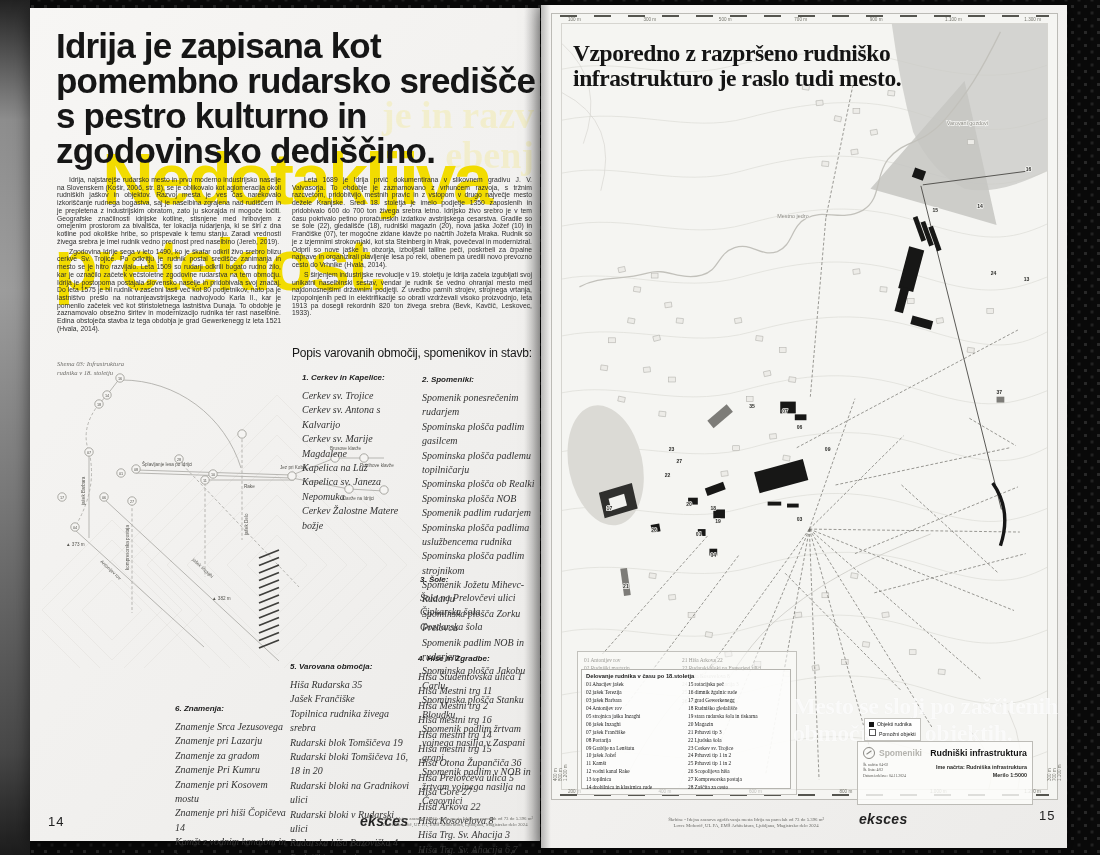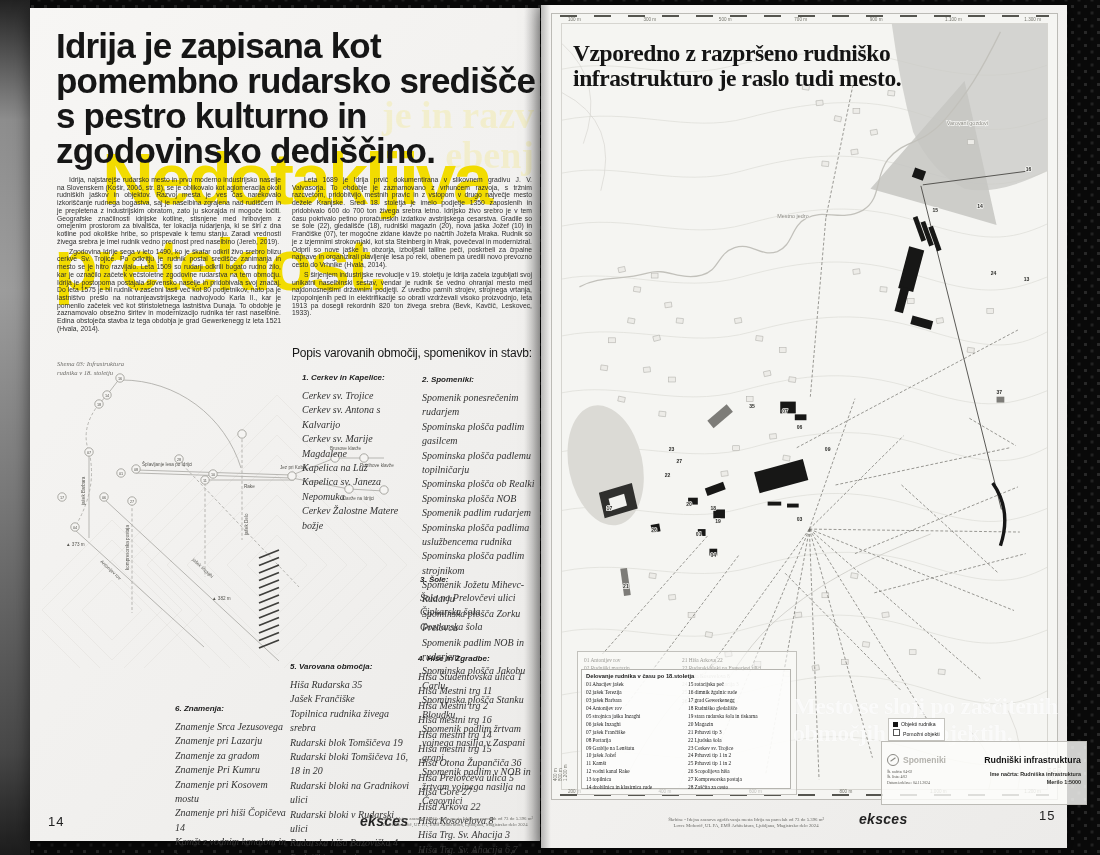--- a/index.html
+++ b/index.html
@@ -77,22 +77,22 @@
   .legend-ops{position:absolute;left:36px;top:646px;width:218px;height:142px;z-index:5;
     background:rgba(250,250,247,.55);border:1px solid #c2c1bc;}
   .ops-ghost{position:absolute;font-size:5.4px;line-height:1.5;color:#8b8a85;opacity:.85;}
   .ops-ghost-l{left:6px;top:4px;width:110px;}
   .ops-ghost-r{left:104px;top:4px;width:130px;}
   .ops-box{position:absolute;left:3px;top:17px;width:210px;height:120px;
     background:rgba(253,253,251,.85);border:1px solid #b5b4af;padding:3px 4px;box-sizing:border-box;}
   .ops-title{font-size:5.8px;font-weight:700;color:#1c1c1c;margin-bottom:2px;}
   .ops-cols{display:flex;gap:4px;}
   .ops-col{font-size:5.3px;line-height:1.5;color:#222;width:50%;}
-  .legend-infra{position:absolute;left:340px;top:736px;width:206px;height:64px;z-index:6;
-    background:rgba(252,252,250,.82);border:1px solid #bdbcb7;box-sizing:border-box;padding:10px 5px;}
+  .legend-infra{position:absolute;left:316px;top:736px;width:176px;height:64px;z-index:6;
+    background:rgba(252,252,250,.82);border:1px solid #bdbcb7;box-sizing:border-box;padding:3px 5px;}
   .sq-box{position:absolute;left:6px;top:-24px;background:rgba(255,255,255,.9);border:1px solid #c4c3be;
     padding:2px 4px;font-size:5.2px;line-height:1.5;color:#222;}
   .sq{display:inline-block;width:5px;height:5px;margin-right:3px;vertical-align:-0.5px;}
   .sq-black{background:#141414;}
   .sq-outline{background:#fff;border:1px solid #555;}
   .infra-title-row{display:flex;align-items:center;gap:4px;margin-top:2px;}
   .infra-icon{width:10px;height:10px;border:1px solid #8a8984;border-radius:50%;position:relative;flex:none;}
   .infra-icon::after{content:"";position:absolute;left:2px;top:4px;width:6px;height:1px;background:#8a8984;
     transform:rotate(-35deg);}
   .infra-ghost{font-size:8.5px;color:#b4b3ae;font-weight:700;margin-right:-28px;}

